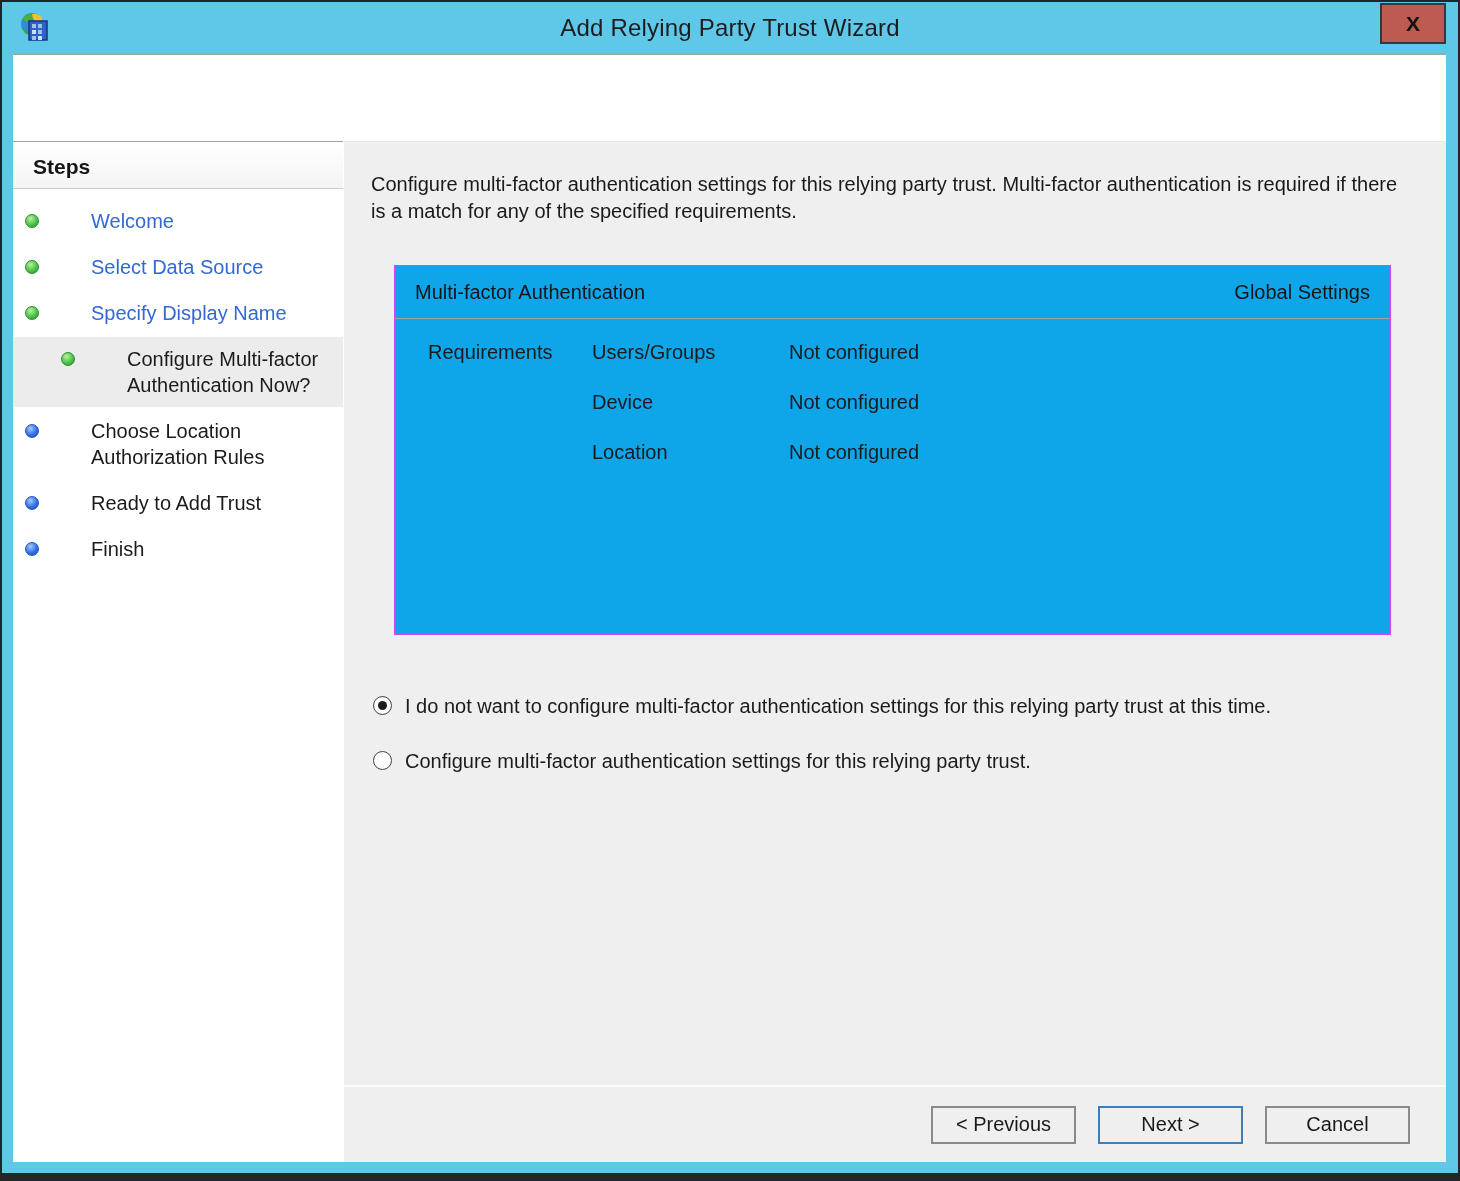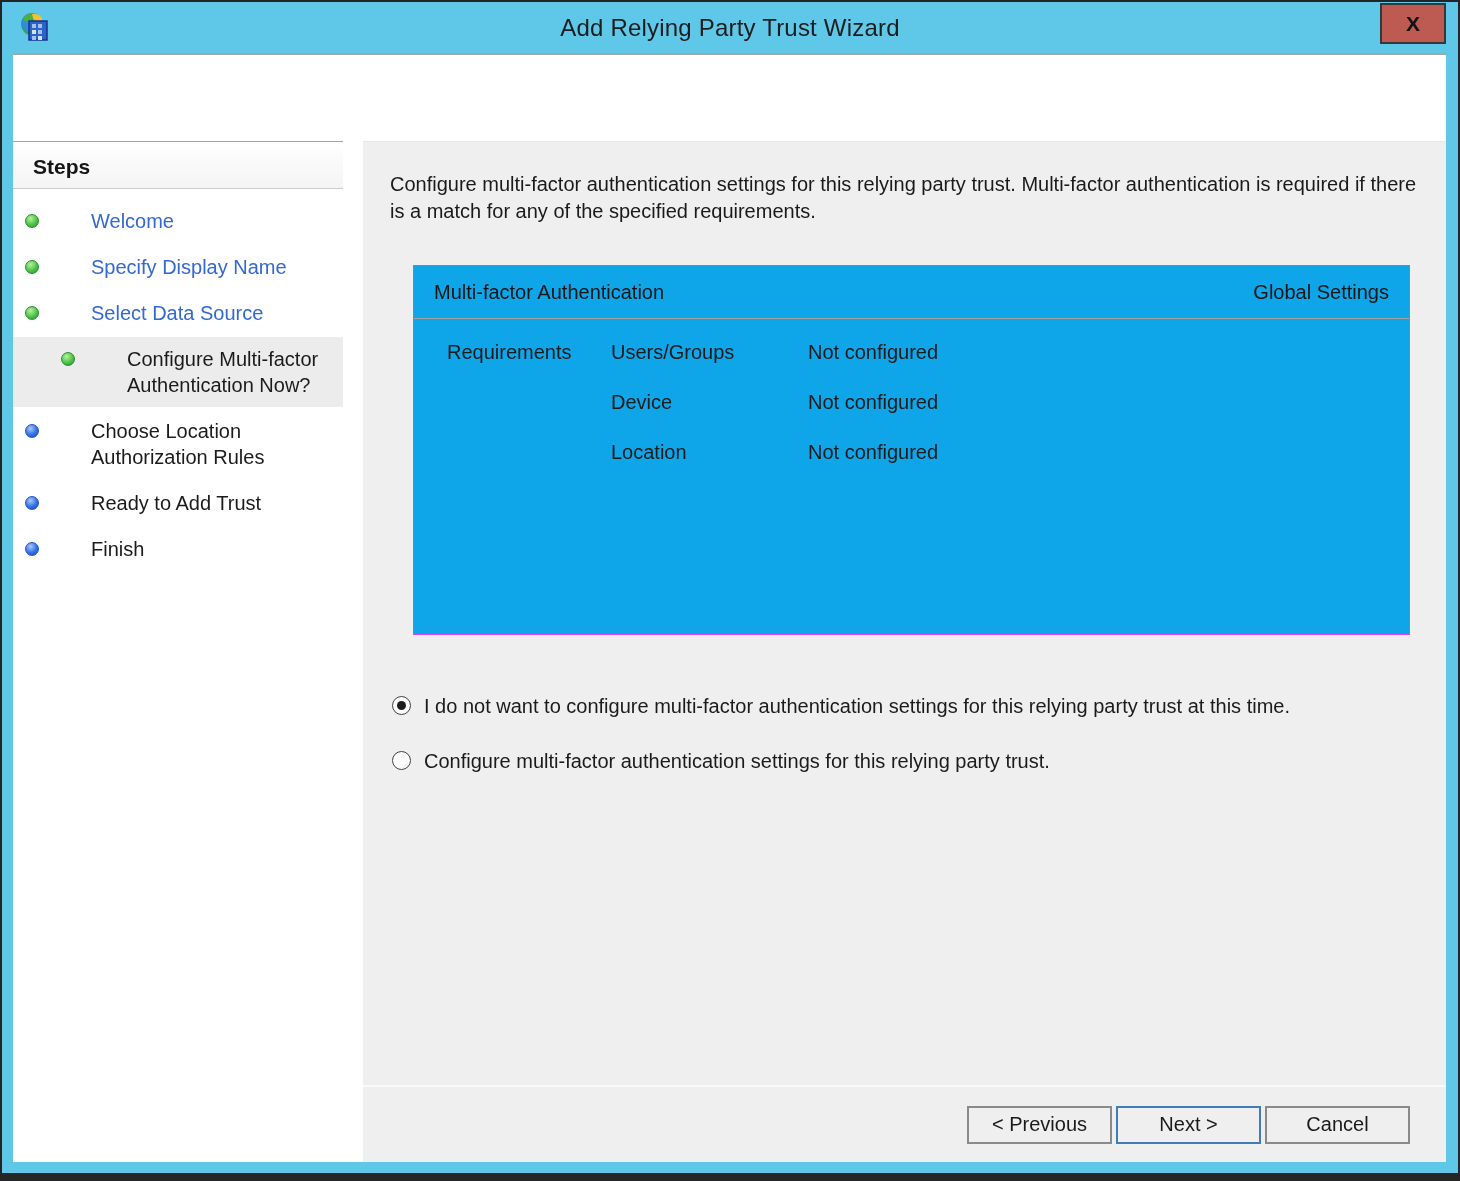--- a/index.html
+++ b/index.html
@@ -43,21 +43,21 @@
   .step{display:flex;align-items:flex-start;padding:9px 8px 9px 12px;margin-bottom:2px;gap:36px;}
   .step .dot{flex:none;width:14px;height:14px;border-radius:50%;margin:6px 0 0 0;}
   .dot.green{background:radial-gradient(circle at 38% 30%,#b8f29a,#4cc24a 55%,#2e9a30 90%);border:1px solid #2c8f2e;box-sizing:border-box;}
   .dot.blue{background:radial-gradient(circle at 38% 30%,#a9c9ff,#3470e2 55%,#1f55c0 90%);border:1px solid #2257c4;box-sizing:border-box;}
   .step-label{margin-left:16px;font-size:20px;line-height:26px;max-width:245px;}
   .step.completed .step-label{color:#3468d3;cursor:pointer;}
   .step.current{background:#ececec;padding-left:48px;}
   .step.current .step-label{color:#1b1b1b;}
   .step.pending .step-label{color:#1b1b1b;}
   
-  .main{flex:1;margin-left:20px;background:#f0efef;position:relative;border-top:1px solid #e8e8e8;box-sizing:border-box;}
+  .main{flex:1;margin-left:1px;background:#f0efef;position:relative;border-top:1px solid #e8e8e8;box-sizing:border-box;}
   .intro{margin:29px 28px 0 27px;max-width:1040px;font-size:20px;line-height:27px;color:#1a1a1a;}
   .mfa-table{
     margin:40px 0 0 50px;width:997px;height:370px;border:1px solid #d946ef;
     box-sizing:border-box;background:#0ea5e9;
   }
   .mfa-header{
     height:53px;border-bottom:1px solid #a2a2a2;box-sizing:border-box;
     display:flex;align-items:center;justify-content:space-between;
     padding:0 20px;font-size:20px;color:#161616;
   }
@@ -78,21 +78,21 @@
     content:"";position:absolute;left:4px;top:4px;width:9px;height:9px;border-radius:50%;background:#1c1c1c;
   }
   .radio-label{margin-left:13px;font-size:20px;line-height:25px;}
   
   .footer-note{margin:49px 28px 0 27px;max-width:1040px;font-size:20px;line-height:27px;}
   .footer-link{color:#3356e0;text-decoration:underline;cursor:pointer;}
   
   .button-bar{
     position:absolute;left:0;right:0;bottom:0;height:77px;background:#f0efef;
     border-top:2px solid #fafafa;box-sizing:border-box;
-    display:flex;align-items:center;justify-content:flex-end;gap:4px;padding-right:36px;
+    display:flex;align-items:center;justify-content:flex-end;gap:22px;padding-right:36px;
   }
   .btn{
     width:145px;height:38px;background:#efefef;border:2px solid #8a8a8a;
     box-sizing:border-box;font-size:20px;color:#1a1a1a;
     font-family:"Liberation Sans","DejaVu Sans",sans-serif;cursor:pointer;
     display:flex;align-items:center;justify-content:center;
   }
   .btn.default{border-color:#3e7db5;}
 </style>
 </head>
@@ -128,25 +128,25 @@
     <div class="body-row">
       <div class="sidebar">
         <div class="steps-heading">Steps</div>
         <div class="steps-list">
             <div class="step completed">
               <span class="dot green"></span>
               <span class="step-label">Welcome</span>
             </div>
             <div class="step completed">
               <span class="dot green"></span>
+              <span class="step-label">Select Data Source</span>
+            </div>
+            <div class="step completed">
+              <span class="dot green"></span>
               <span class="step-label">Specify Display Name</span>
-            </div>
-            <div class="step completed">
-              <span class="dot green"></span>
-              <span class="step-label">Select Data Source</span>
             </div>
             <div class="step current">
               <span class="dot green"></span>
               <span class="step-label">Configure Multi-factor Authentication Now?</span>
             </div>
             <div class="step pending">
               <span class="dot blue"></span>
               <span class="step-label">Choose Location Authorization Rules</span>
             </div>
             <div class="step pending">

